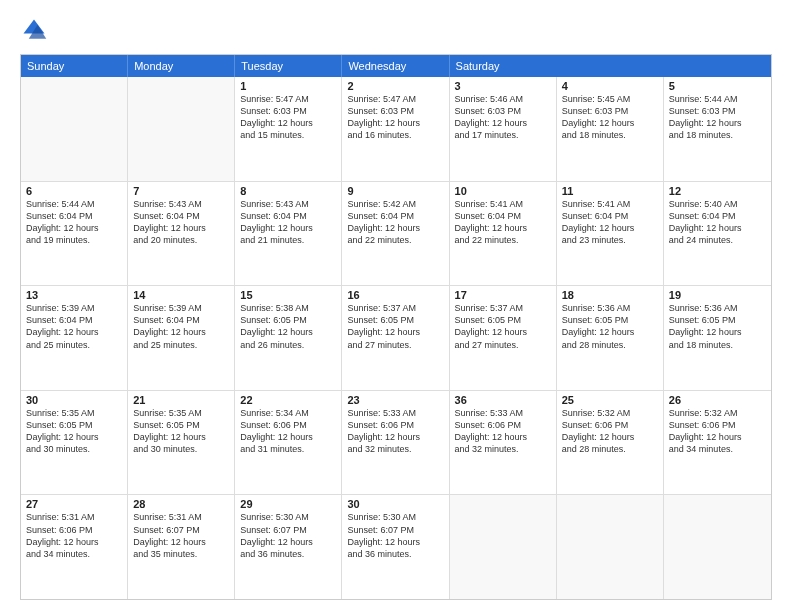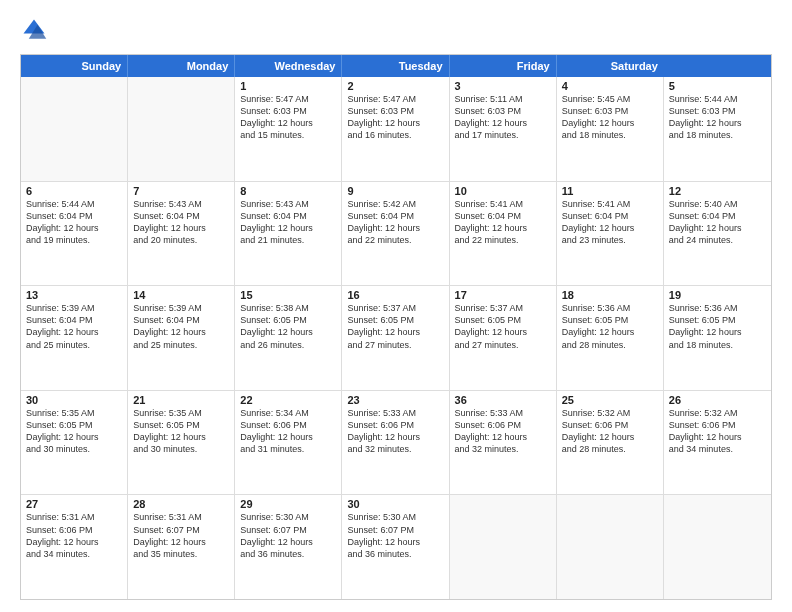--- a/index.html
+++ b/index.html
@@ -68,23 +68,23 @@
       border: 1px solid #ccc;
     }
     .cal-header {
       display: grid;
       grid-template-columns: repeat(7, 1fr);
       background: #2a6fd4;
     }
     .cal-header-cell {
       color: #fff;
       font-size: 11px;
-      font-weight: bold;
+      font-weight: normal;
       padding: 5px 6px;
-      text-align: right;
+      text-align: left;
       border-right: 1px solid #5590e0;
     }
     .cal-header-cell:last-child { border-right: none; }
     .cal-body {
       flex: 1;
       display: flex;
       flex-direction: column;
     }
     .cal-row {
       display: grid;
@@ -135,23 +135,22 @@
     <div class="title-block">
       <div class="month-title"></div>
       <div class="location"></div>
     </div>
   </div>
 
   <div class="calendar">
     <div class="cal-header" id="cal-header">
         <div class="cal-header-cell">Sunday</div>
         <div class="cal-header-cell">Monday</div>
+        <div class="cal-header-cell">Tuesday</div>
         <div class="cal-header-cell">Wednesday</div>
-        <div class="cal-header-cell">Tuesday</div>
-        <div class="cal-header-cell">Friday</div>
         <div class="cal-header-cell">Saturday</div>
       </div>
     <div class="cal-body" id="cal-body">
         <div class="cal-row">
           <div class="cal-cell empty"></div>
           <div class="cal-cell empty"></div>
           <div class="cal-cell">
             <span class="day-num">1</span>
             <span class="cell-line">Sunrise: 5:47 AM</span>
             <span class="cell-line">Sunset: 6:03 PM</span>
@@ -160,21 +159,21 @@
           </div>
           <div class="cal-cell">
             <span class="day-num">2</span>
             <span class="cell-line">Sunrise: 5:47 AM</span>
             <span class="cell-line">Sunset: 6:03 PM</span>
             <span class="cell-line">Daylight: 12 hours</span>
             <span class="cell-line">and 16 minutes.</span>
           </div>
           <div class="cal-cell">
             <span class="day-num">3</span>
-            <span class="cell-line">Sunrise: 5:11 AM</span>
+            <span class="cell-line">Sunrise: 5:46 AM</span>
             <span class="cell-line">Sunset: 6:03 PM</span>
             <span class="cell-line">Daylight: 12 hours</span>
             <span class="cell-line">and 17 minutes.</span>
           </div>
           <div class="cal-cell">
             <span class="day-num">4</span>
             <span class="cell-line">Sunrise: 5:45 AM</span>
             <span class="cell-line">Sunset: 6:03 PM</span>
             <span class="cell-line">Daylight: 12 hours</span>
             <span class="cell-line">and 18 minutes.</span>

